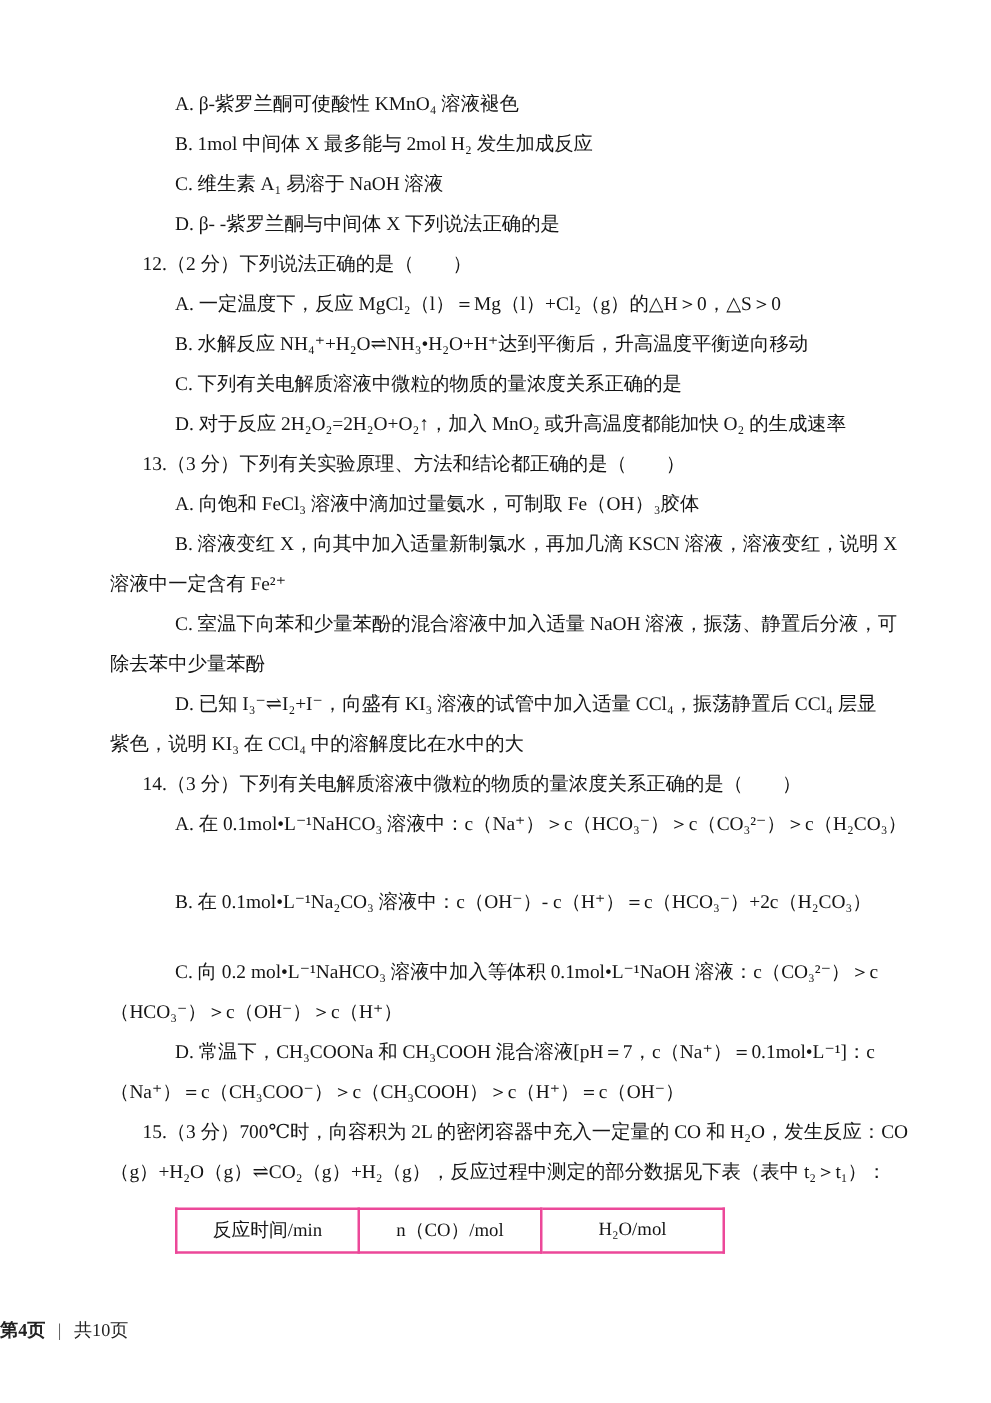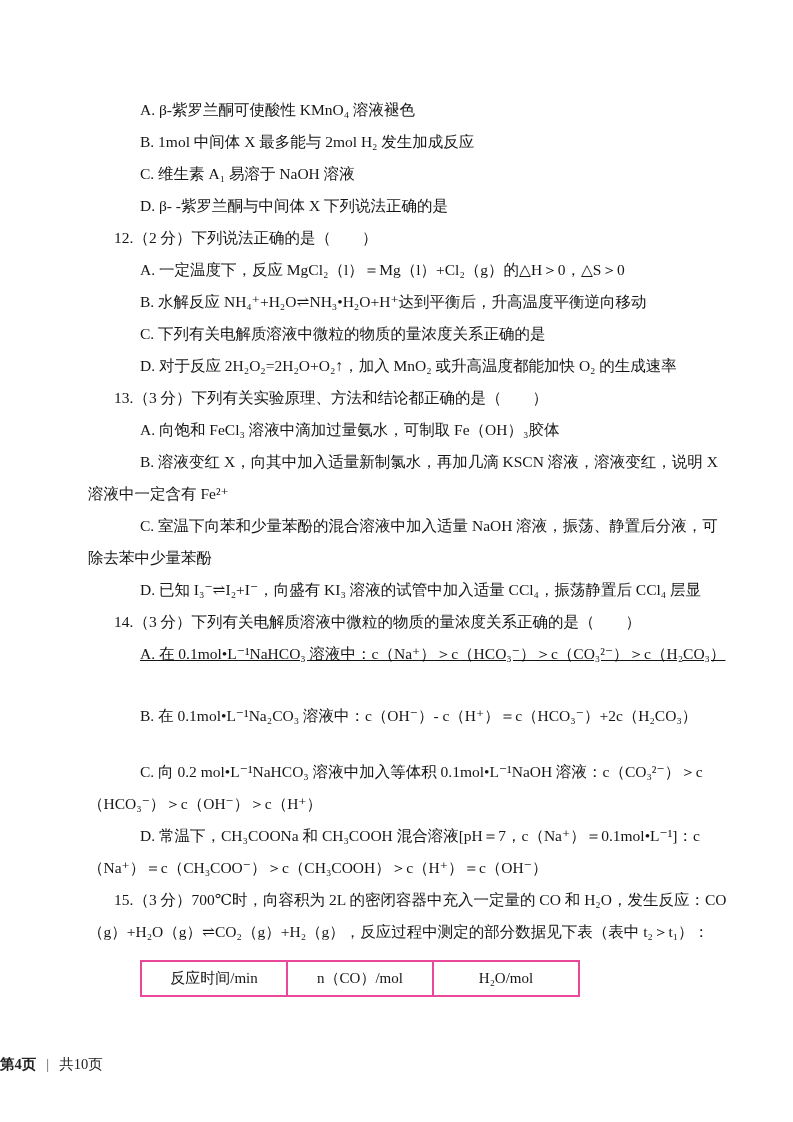--- a/index.html
+++ b/index.html
@@ -8,34 +8,34 @@
     width: 793px;
     height: 1122px;
     margin: 0 auto;
     background: #ffffff;
     color: #151515;
     font-family: "Liberation Serif", "DejaVu Serif", serif;
     overflow: hidden;
   }
   .content {
     position: absolute;
-    top: 94px;
+    top: 68px;
     left: 88px;
     right: 60px;
   }
   .line {
     margin: 0;
     font-size: 15.5px;
     line-height: 32px;
     white-space: nowrap;
   }
   .q   { padding-left: 26px; }
   .opt { padding-left: 52px; }
   .wrap { padding-left: 0; }
-  .gap-lg { margin-bottom: 30px; text-decoration: underline; }
+  .gap-lg { margin-bottom: 30px; }
   .gap-md { margin-bottom: 24px; }
   table.data-table {
     border-collapse: collapse;
     margin: 12px 0 0 52px;
   }
   table.data-table td {
     border: 2px solid #ec4899;
     width: 136px;
     height: 33px;
     text-align: center;
@@ -69,20 +69,21 @@
     <p class="line opt">B. 水解反应 NH₄⁺+H₂O⇌NH₃•H₂O+H⁺达到平衡后，升高温度平衡逆向移动</p>
     <p class="line opt">C. 下列有关电解质溶液中微粒的物质的量浓度关系正确的是</p>
     <p class="line opt">D. 对于反应 2H₂O₂=2H₂O+O₂↑，加入 MnO₂ 或升高温度都能加快 O₂ 的生成速率</p>
     <p class="line q">13.（3 分）下列有关实验原理、方法和结论都正确的是（　　）</p>
     <p class="line opt">A. 向饱和 FeCl₃ 溶液中滴加过量氨水，可制取 Fe（OH）₃胶体</p>
     <p class="line opt">B. 溶液变红 X，向其中加入适量新制氯水，再加几滴 KSCN 溶液，溶液变红，说明 X</p>
     <p class="line wrap">溶液中一定含有 Fe²⁺</p>
     <p class="line opt">C. 室温下向苯和少量苯酚的混合溶液中加入适量 NaOH 溶液，振荡、静置后分液，可</p>
     <p class="line wrap">除去苯中少量苯酚</p>
     <p class="line opt">D. 已知 I₃⁻⇌I₂+I⁻，向盛有 KI₃ 溶液的试管中加入适量 CCl₄，振荡静置后 CCl₄ 层显</p>
+    <p class="line wrap">紫色，说明 KI₃ 在 CCl₄ 中的溶解度比在水中的大</p>
     <p class="line q">14.（3 分）下列有关电解质溶液中微粒的物质的量浓度关系正确的是（　　）</p>
     <p class="line opt gap-lg">A. 在 0.1mol•L⁻¹NaHCO₃ 溶液中：c（Na⁺）＞c（HCO₃⁻）＞c（CO₃²⁻）＞c（H₂CO₃）</p>
     <p class="line opt gap-md">B. 在 0.1mol•L⁻¹Na₂CO₃ 溶液中：c（OH⁻）- c（H⁺）＝c（HCO₃⁻）+2c（H₂CO₃）</p>
     <p class="line opt">C. 向 0.2 mol•L⁻¹NaHCO₃ 溶液中加入等体积 0.1mol•L⁻¹NaOH 溶液：c（CO₃²⁻）＞c</p>
     <p class="line wrap">（HCO₃⁻）＞c（OH⁻）＞c（H⁺）</p>
     <p class="line opt">D. 常温下，CH₃COONa 和 CH₃COOH 混合溶液[pH＝7，c（Na⁺）＝0.1mol•L⁻¹]：c</p>
     <p class="line wrap">（Na⁺）＝c（CH₃COO⁻）＞c（CH₃COOH）＞c（H⁺）＝c（OH⁻）</p>
     <p class="line q">15.（3 分）700℃时，向容积为 2L 的密闭容器中充入一定量的 CO 和 H₂O，发生反应：CO</p>
     <p class="line wrap">（g）+H₂O（g）⇌CO₂（g）+H₂（g），反应过程中测定的部分数据见下表（表中 t₂＞t₁）：</p>
 

